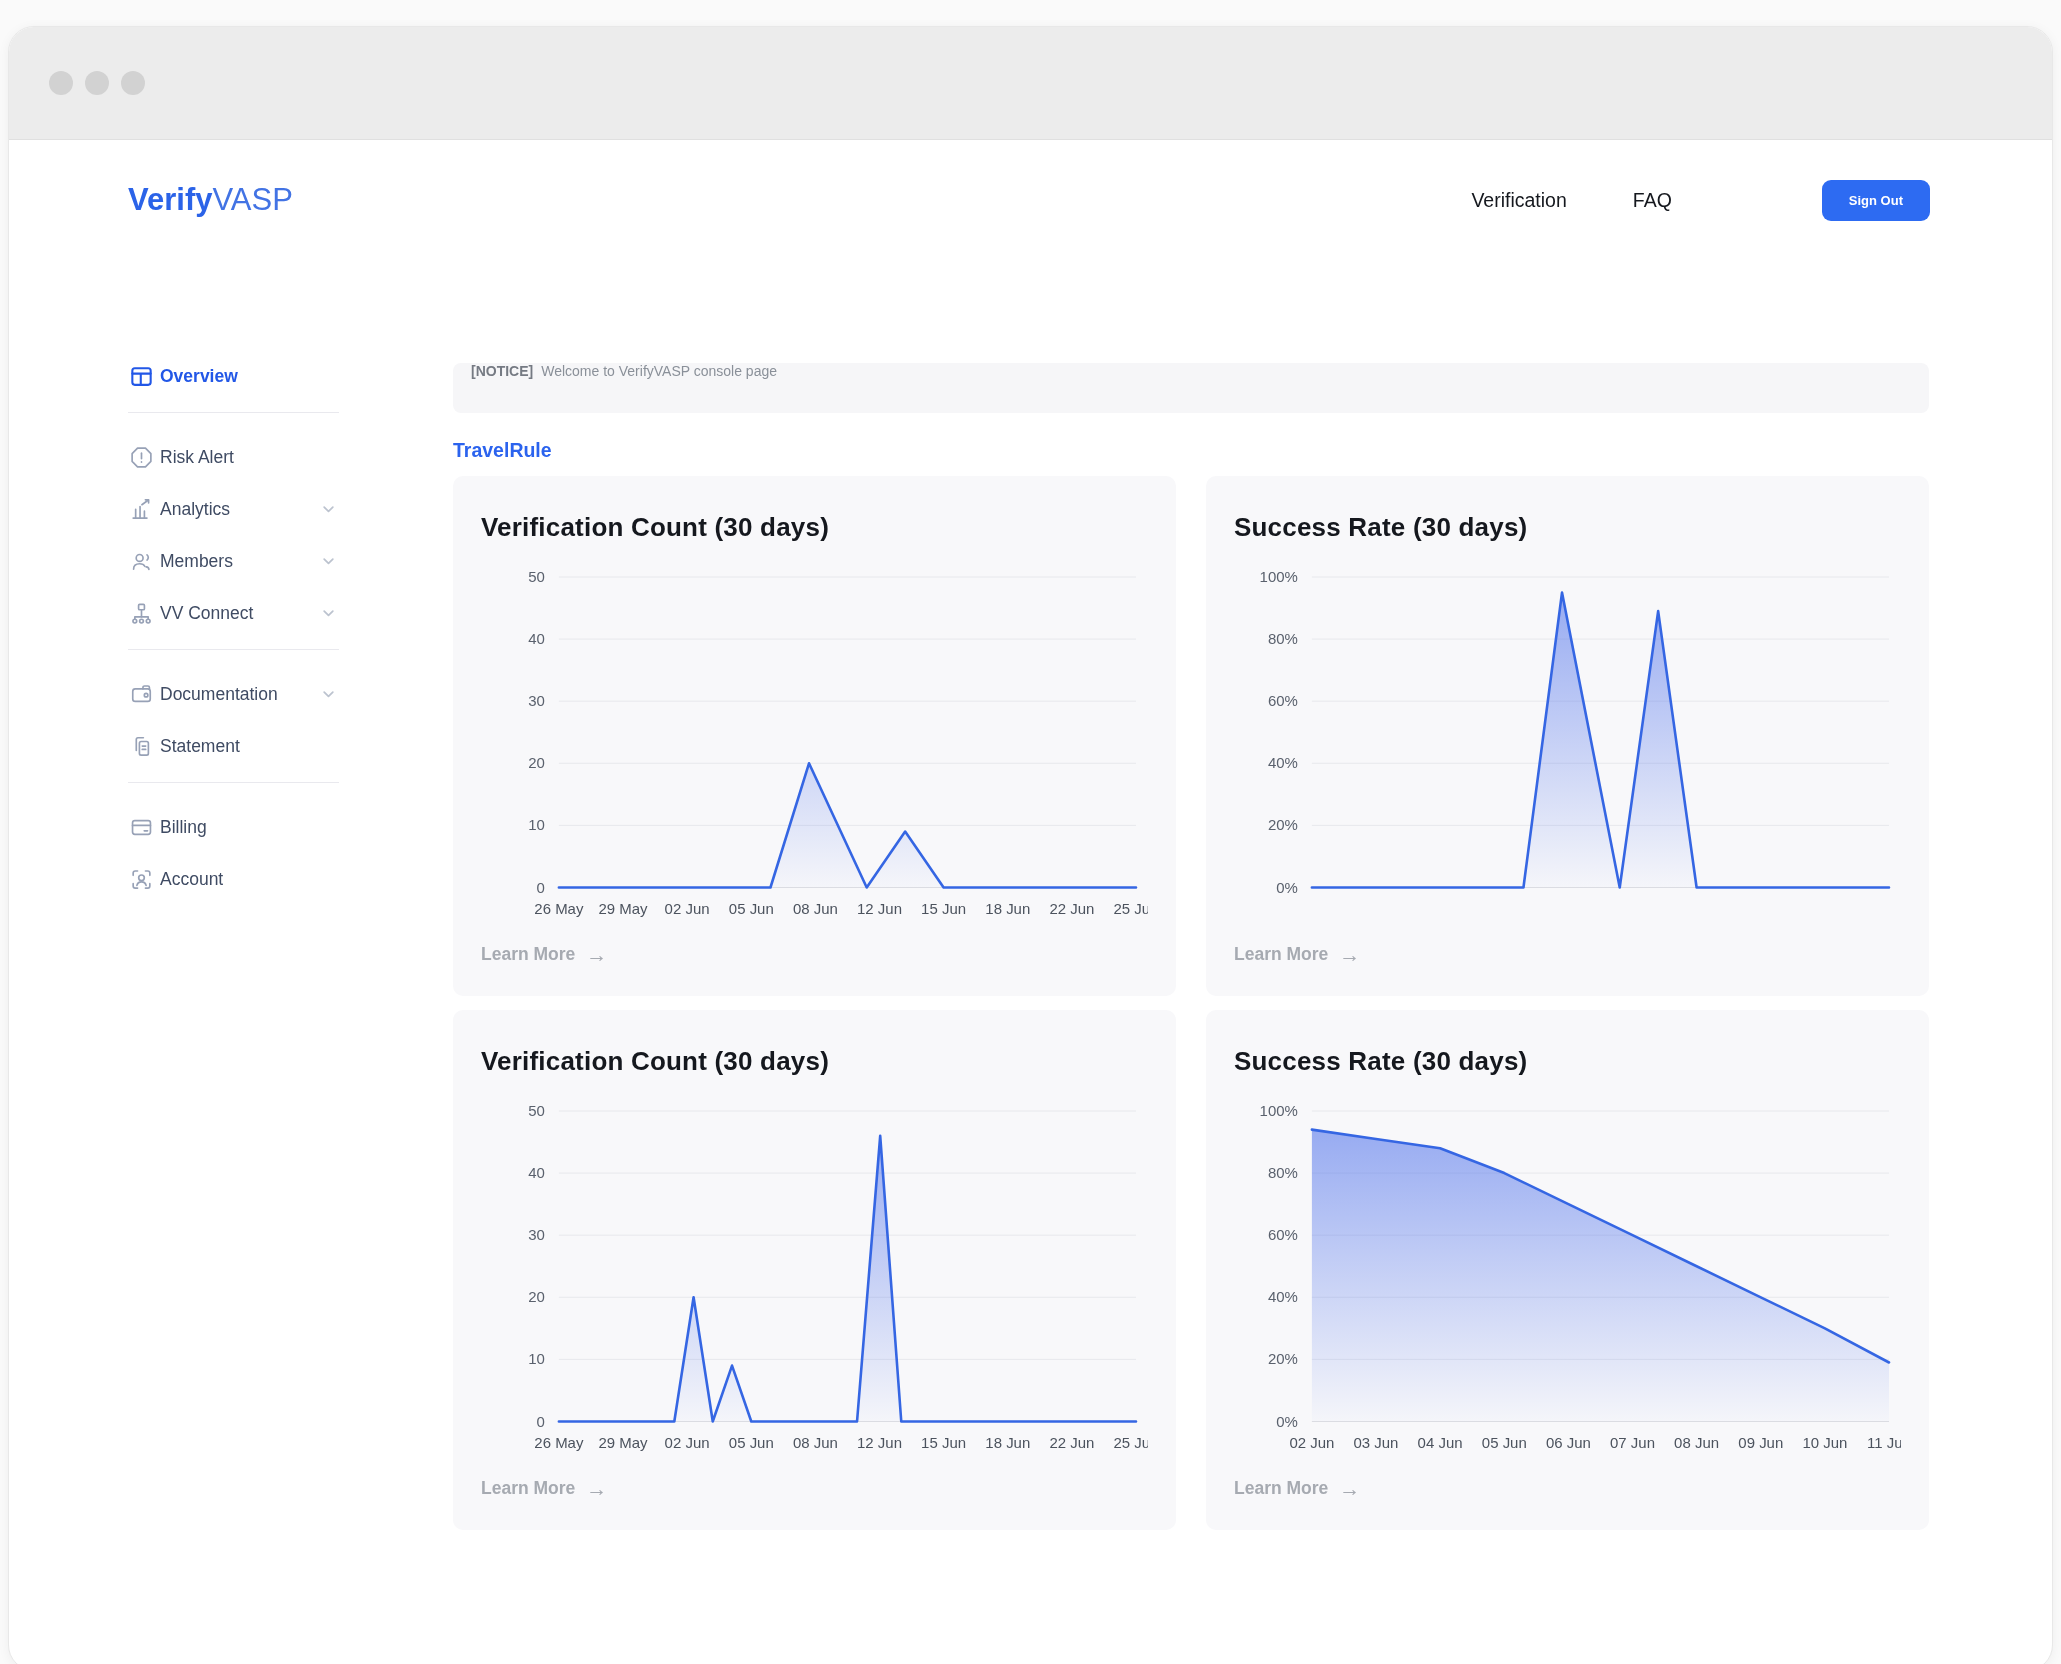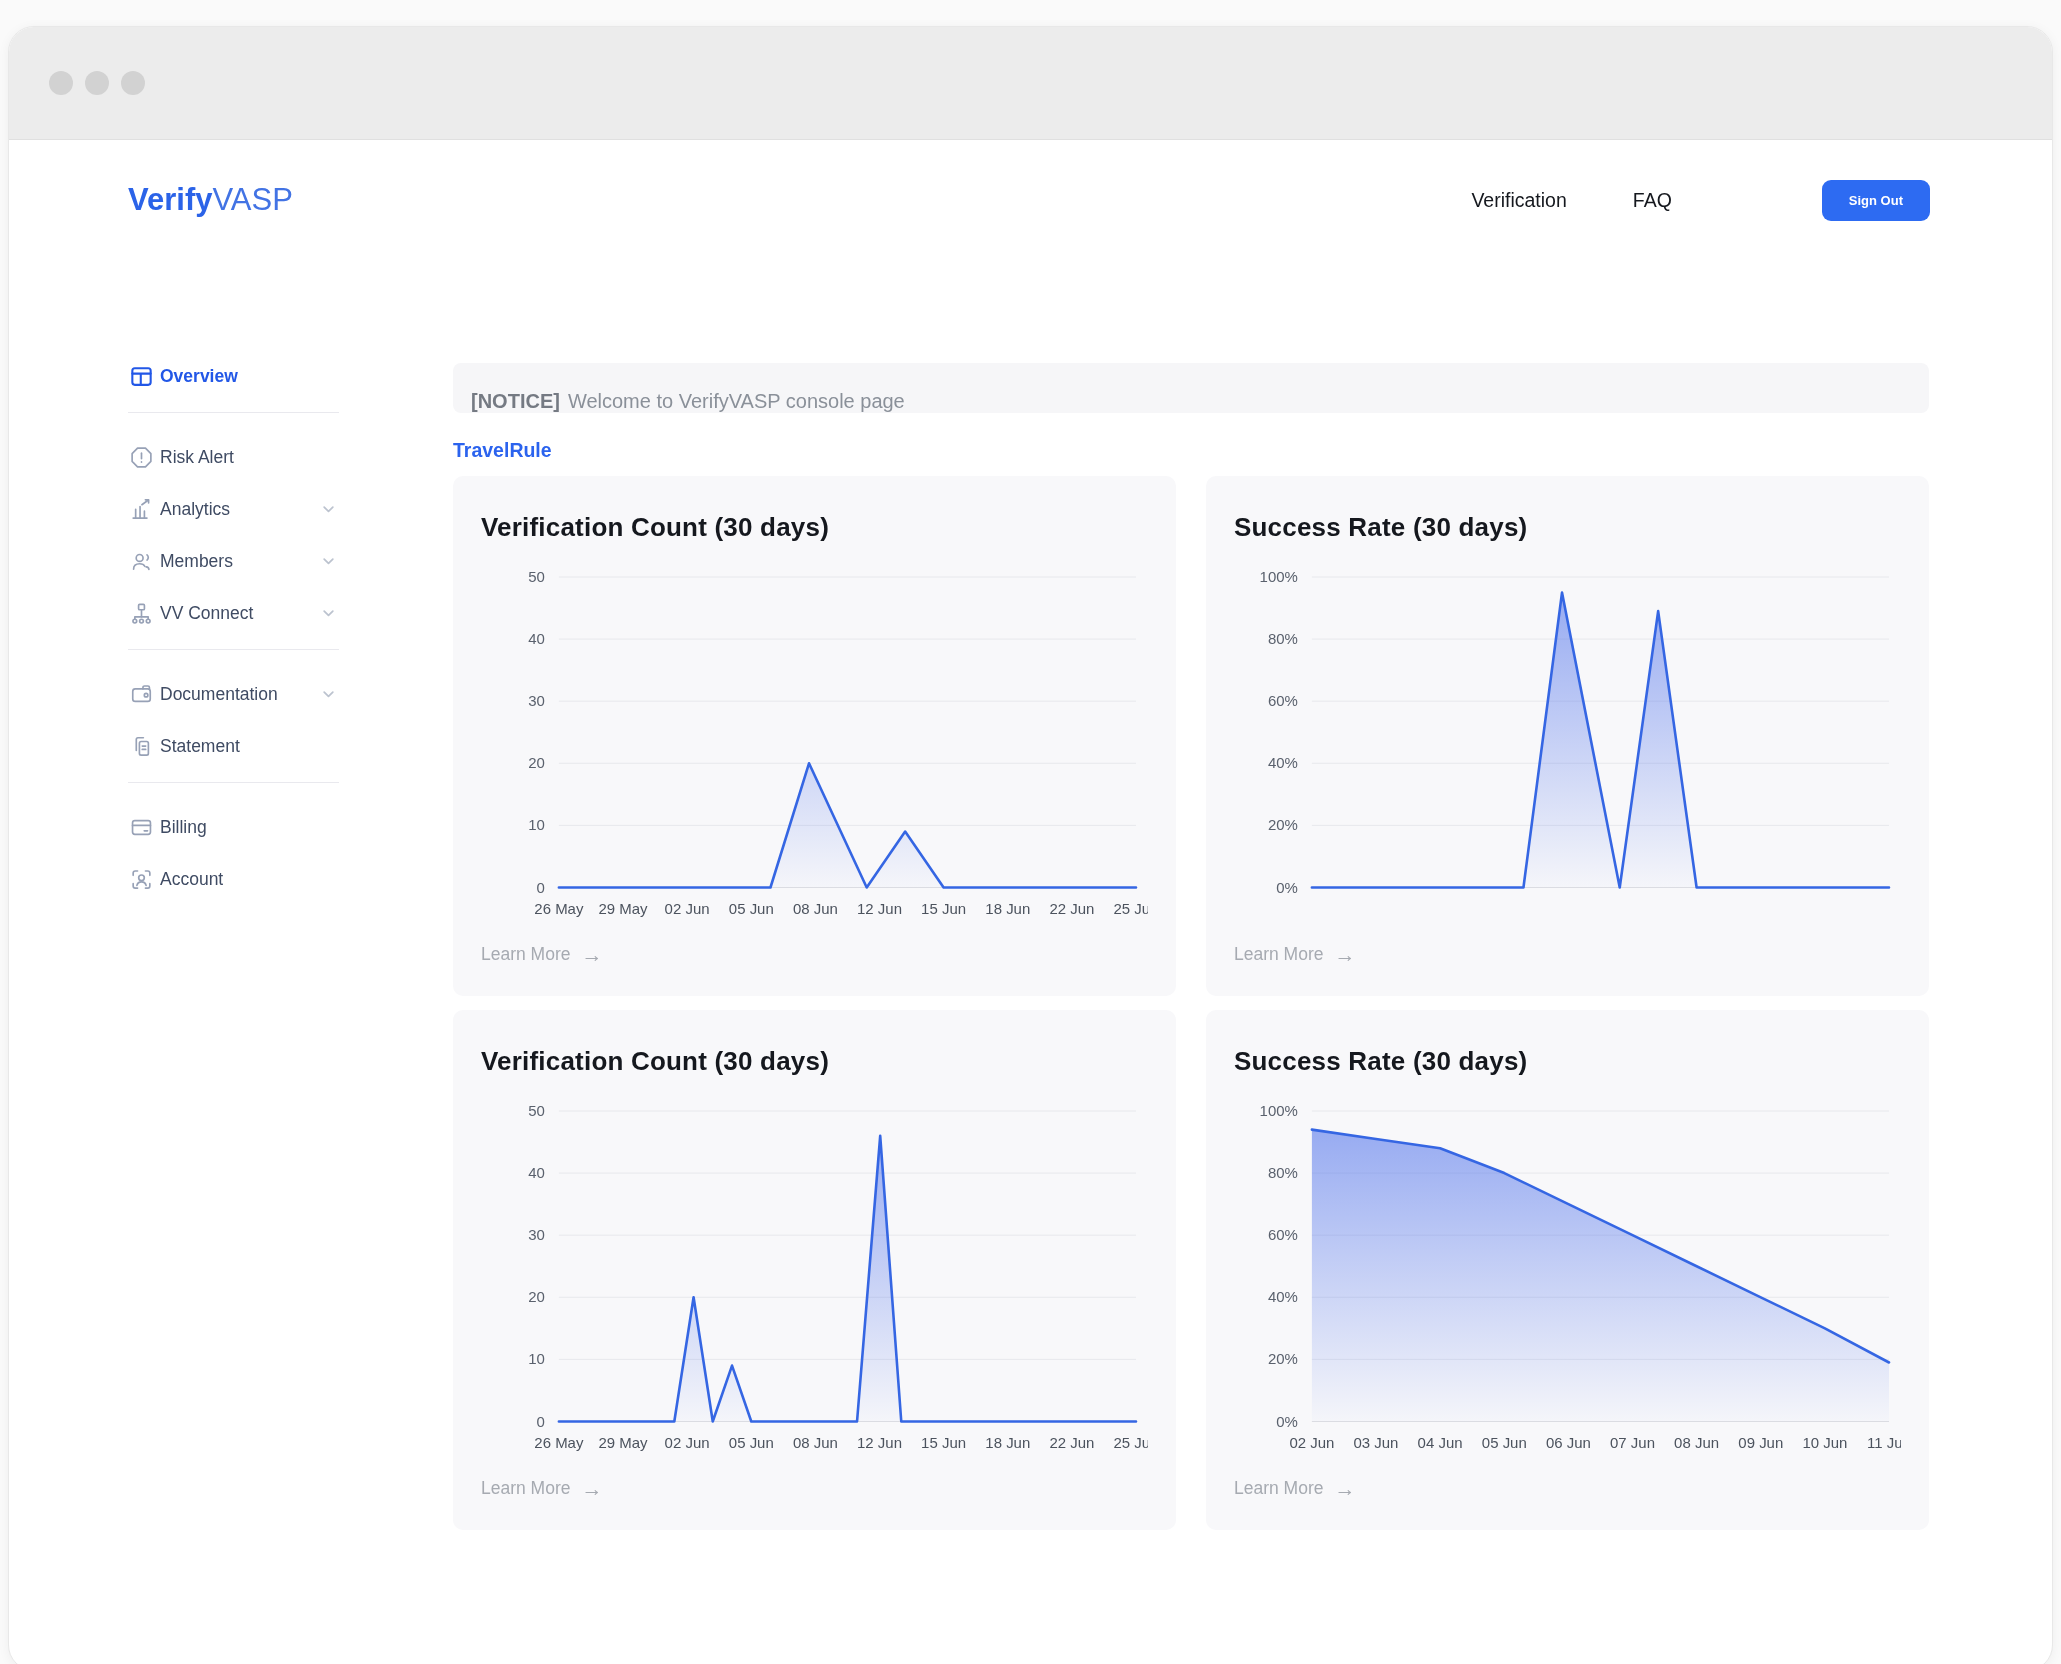--- a/index.html
+++ b/index.html
@@ -42,36 +42,36 @@
   .side-item.active{color:#2257e7;font-weight:700;}
   .side-item .ic{width:26px;height:26px;flex:none;display:flex;align-items:center;justify-content:center;}
   .side-item .ic svg{width:25px;height:25px;stroke:#97a1b6;fill:none;stroke-width:1.6;stroke-linecap:round;stroke-linejoin:round;}
   .side-item.active .ic svg{stroke:#2257e7;stroke-width:2;}
   .side-item .chev{margin-left:auto;display:flex;}
   .side-item .chev svg{width:13px;height:9px;stroke:#bcc3cf;fill:none;stroke-width:1.6;stroke-linecap:round;stroke-linejoin:round;}
   .side-divider{height:1px;background:#e9e9ee;margin:14px 0 22px 0;}
   .main{flex:1;padding:0 123px 0 114px;box-sizing:border-box;}
   .notice{
     margin-top:103px;height:50px;background:#f6f6f8;border-radius:8px;
-    display:flex;align-items:flex-end;padding:0 18px;box-sizing:border-box;
-    font-size:20px;color:#8a9099;
+    display:flex;align-items:flex-start;padding:0 18px;box-sizing:border-box;
+    font-size:14px;color:#8a9099;
   }
   .notice .tag{font-weight:700;color:#757a83;margin-right:8px;}
   .section-title{margin-top:26px;font-size:19.5px;font-weight:700;color:#2b63ee;}
   .cards{display:grid;grid-template-columns:1fr 1fr;gap:30px;margin-top:14px;}
   .card{
     background:#f8f8fa;border-radius:10px;height:520px;box-sizing:border-box;
     padding:36px 28px 0 28px;
   }
   .card h3{margin:0;font-size:26px;font-weight:700;color:#15181e;letter-spacing:0.2px;}
   .chart{margin-top:20px;}
   .chart svg{display:block;width:100%;font-family:inherit;}
   .learn-more{
     display:inline-flex;align-items:center;gap:11px;margin-top:10px;
-    color:#a6aab1;font-size:17.5px;cursor:pointer;text-decoration:none;
+    color:#a6aab1;font-size:17.5px;cursor:pointer;text-decoration:none;font-weight:bold;
   }
   .learn-more .arr{font-size:21px;line-height:1;color:#a6aab1;}
 </style>
 </head>
 <body>
 
 <div class="window">
 
   <div class="chrome">
     <div class="dot"></div>

